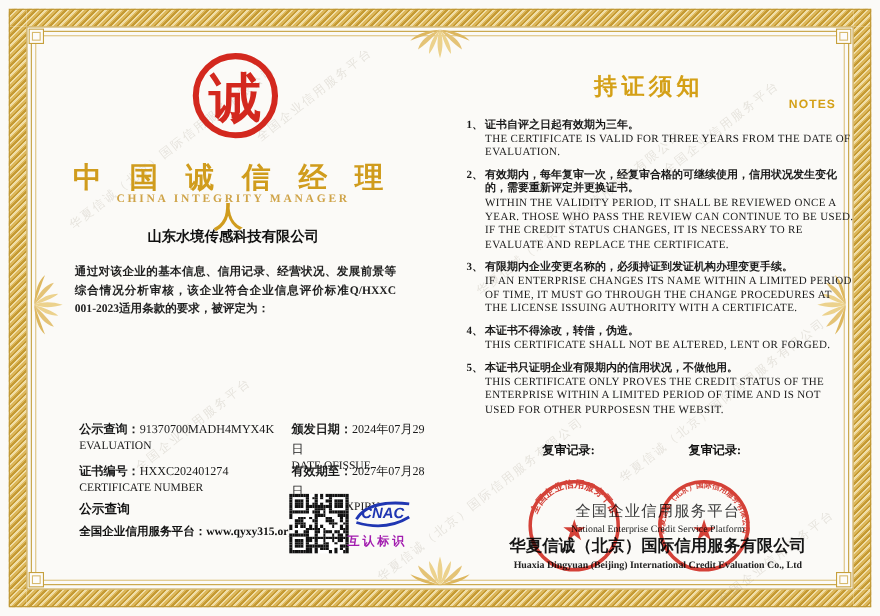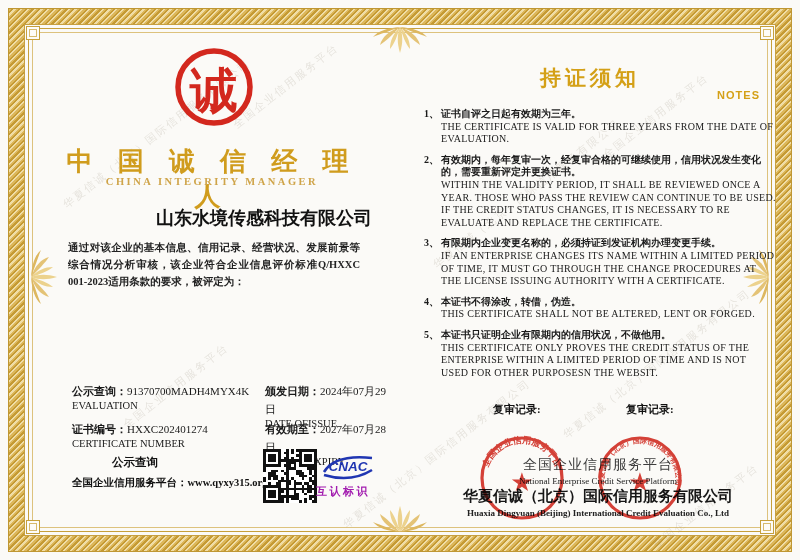--- a/index.html
+++ b/index.html
@@ -33,35 +33,35 @@
       transform:rotate(-38deg);transform-origin:left top;letter-spacing:2px;pointer-events:none;}
   .wm1{left:60px;top:200px;} .wm2{left:230px;top:120px;} .wm3{left:430px;top:260px;}
   .wm4{left:600px;top:150px;} .wm5{left:120px;top:420px;} .wm6{left:340px;top:520px;}
   .wm7{left:560px;top:430px;} .wm8{left:650px;top:540px;}
   
   .logo{position:absolute;left:172px;top:44px;width:84px;height:86px;}
   .title-zh{position:absolute;left:52px;top:144px;width:320px;text-align:center;
     font-family:"Liberation Sans",sans-serif;font-weight:bold;font-size:26px;color:#d09c1d;letter-spacing:9px;}
   .title-en{position:absolute;left:52px;top:176px;width:320px;text-align:center;
     font-size:10.5px;color:#cfa449;letter-spacing:2.5px;font-weight:bold;}
-  .company{position:absolute;left:52px;top:206px;width:320px;text-align:right;
-    font-family:"Liberation Sans",sans-serif;font-weight:bold;font-size:18px;color:#111;}
+  .company{position:absolute;left:52px;top:206px;width:320px;text-align:center;
+    font-family:"Liberation Sans",sans-serif;font-weight:bold;font-size:13px;color:#111;}
   .intro{position:absolute;left:68px;top:240px;width:292px;
     font-size:10.5px;font-weight:bold;color:#222;line-height:1.6;text-align:justify;}
   .award{position:absolute;left:40px;top:314px;width:340px;text-align:center;
     font-size:25px;color:#131313;letter-spacing:1px;}
   .field{position:absolute;}
   .f-label{font-weight:bold;font-size:11px;color:#1a1a1a;}
   .f-value{font-size:11px;color:#1a1a1a;}
   .f-sub{font-size:10.5px;color:#1a1a1a;margin-top:1px;}
   .f-cc{left:72px;top:381px;width:195px;}
   .f-cn{left:72px;top:419px;width:195px;}
   .f-is{left:265px;top:381px;width:125px;}
   .f-ex{left:265px;top:419px;width:125px;}
-  .query-title{position:absolute;left:72px;top:455px;font-weight:bold;font-size:11.5px;color:#111;margin-left:40px;}
+  .query-title{position:absolute;left:72px;top:455px;font-weight:bold;font-size:11.5px;color:#111;}
   .query-line{position:absolute;left:72px;top:476px;font-weight:bold;font-size:10.5px;color:#111;}
   .qr{position:absolute;left:263px;top:449px;width:54px;height:54px;background:#fff;
       display:grid;grid-template-columns:repeat(21,1fr);grid-template-rows:repeat(21,1fr);}
   .qr div{background:#fff;} .qr div.b{background:#111;}
   .cnac{position:absolute;left:321px;top:451px;width:54px;height:30px;}
   .mutual{position:absolute;left:316px;top:484px;font-weight:bold;font-size:11px;
     letter-spacing:2.5px;color:#a21caf;}
   
   .notes-title{position:absolute;left:420px;top:64px;width:340px;text-align:center;
     font-family:"Liberation Sans",sans-serif;font-weight:bold;font-size:21px;color:#d4a017;letter-spacing:4px;}

